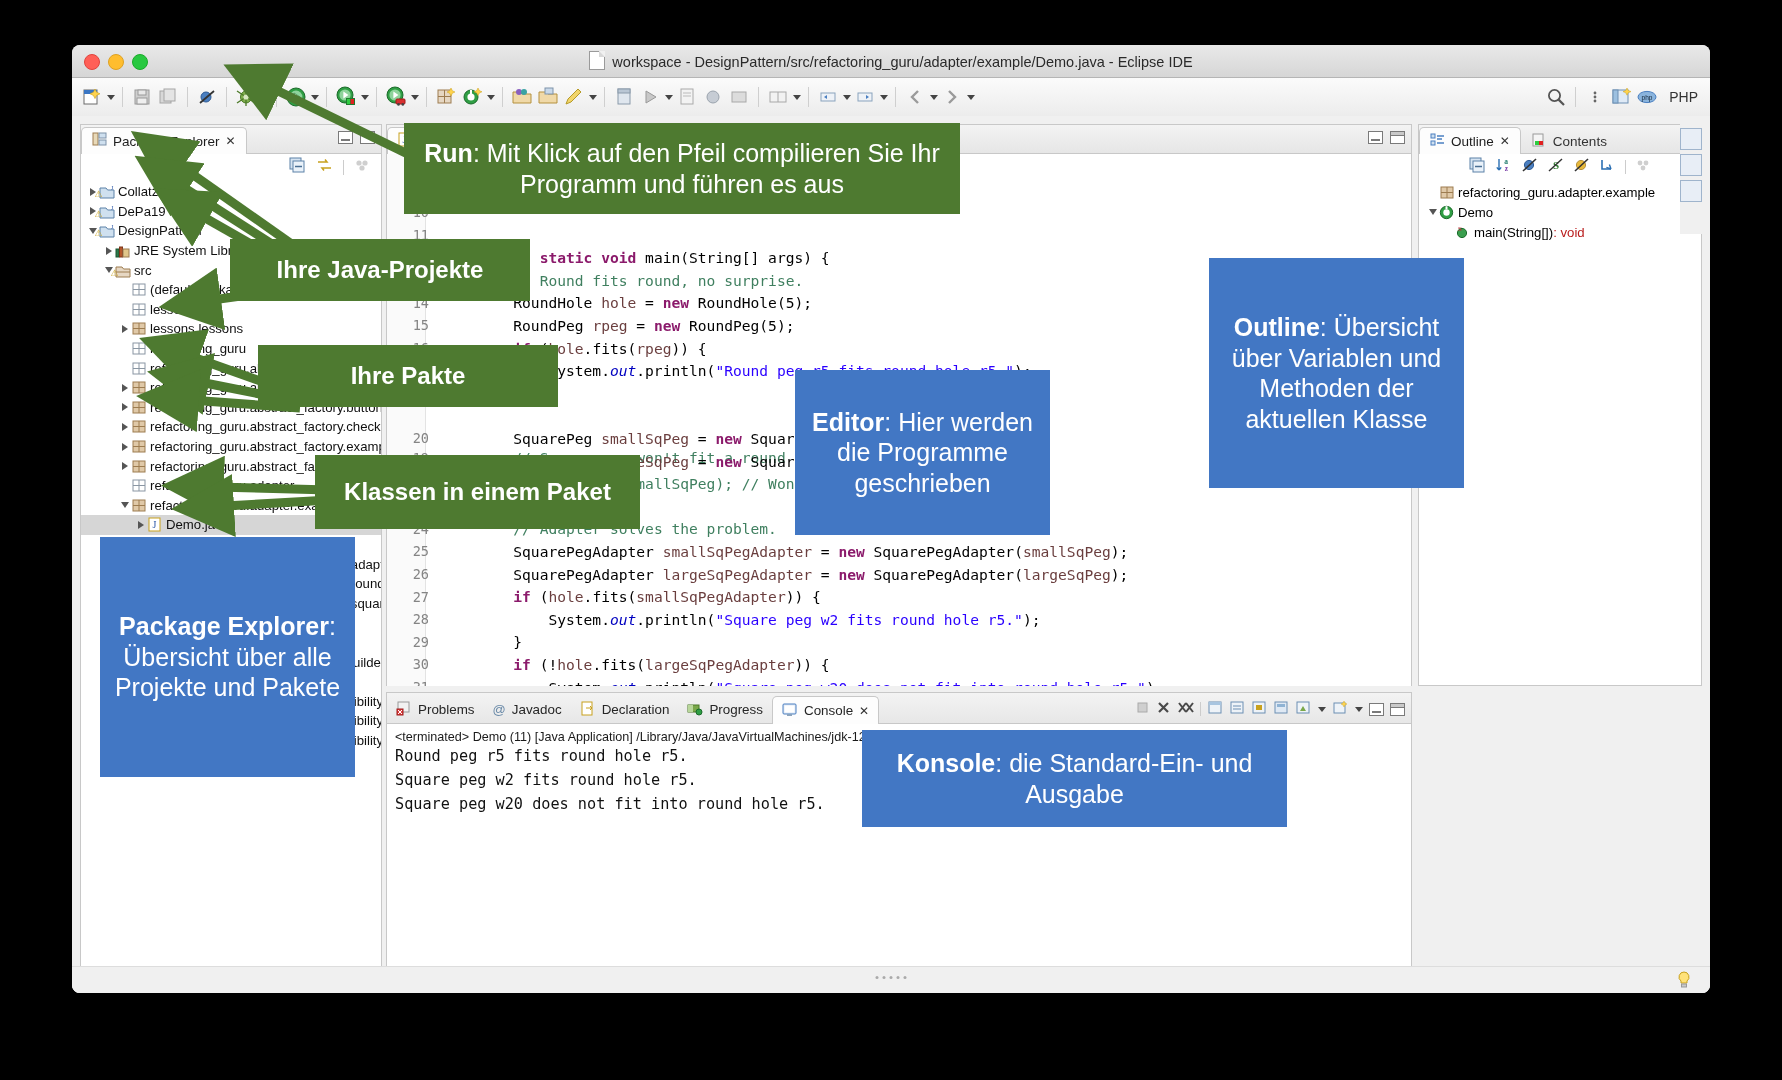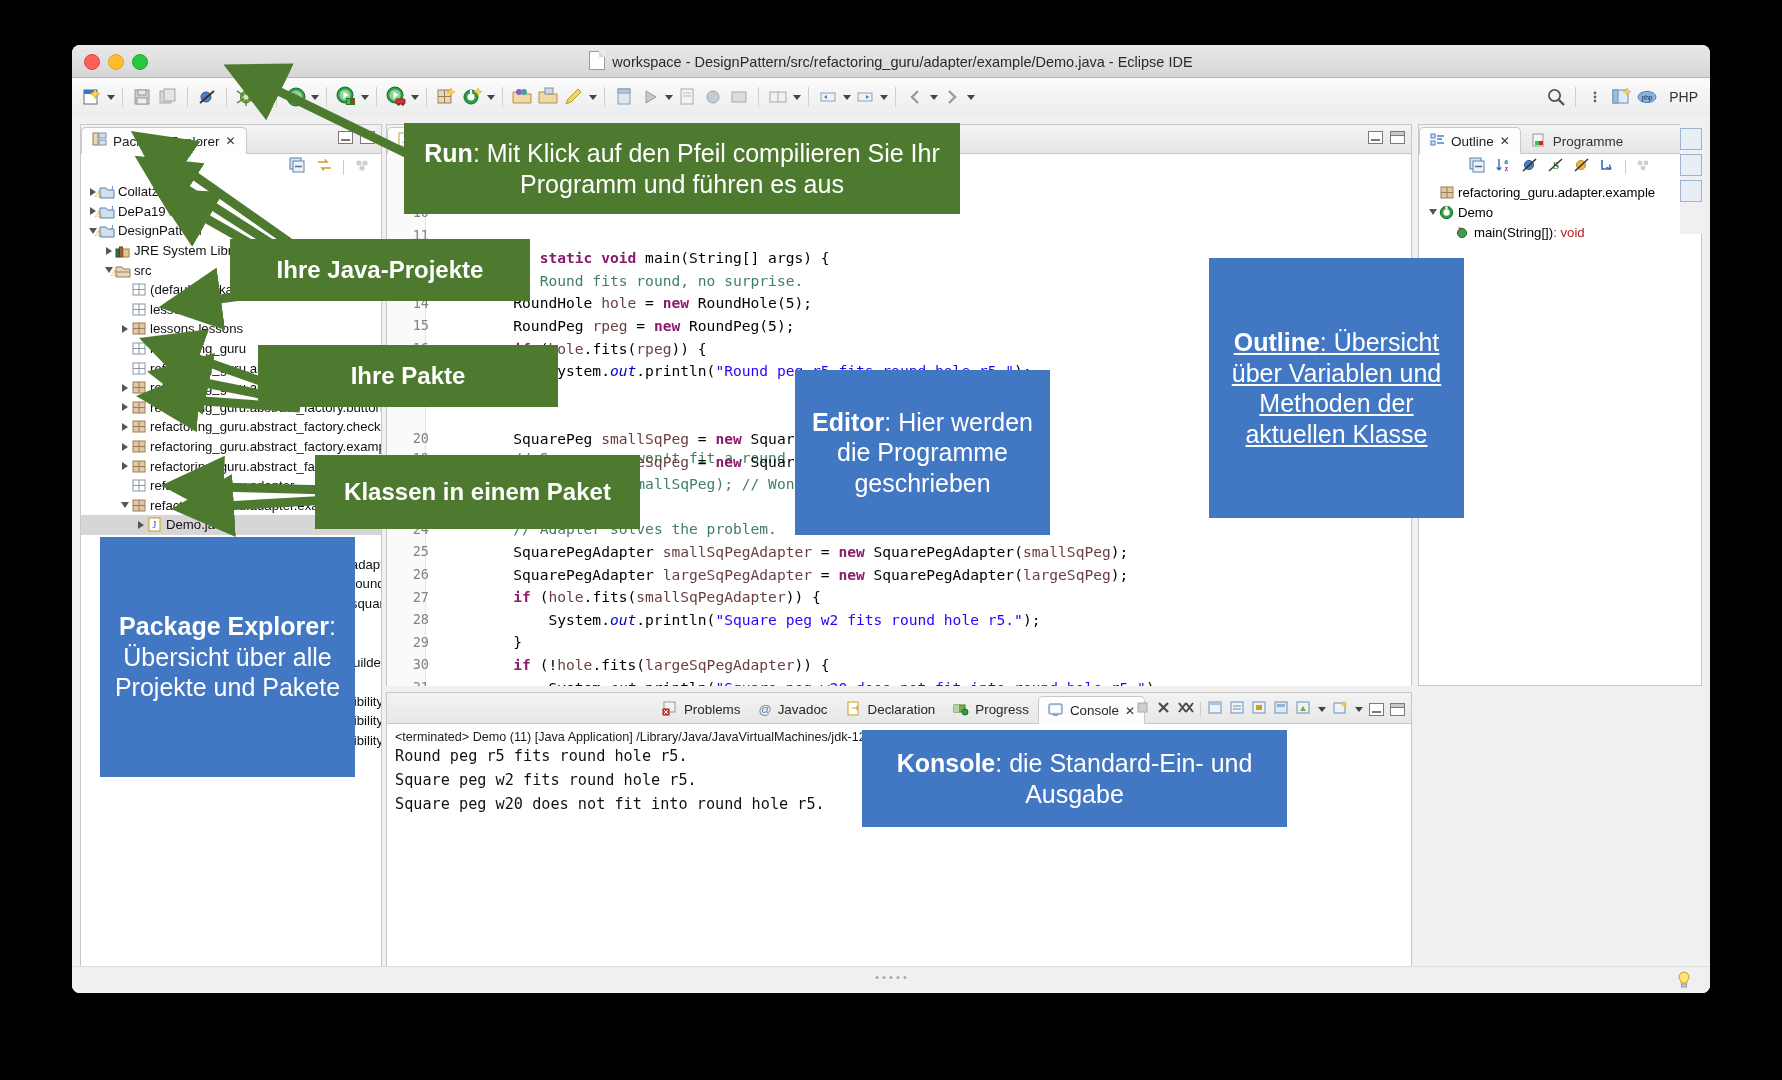--- a/index.html
+++ b/index.html
@@ -81,21 +81,21 @@
   .kw{color:#8b1a6b;font-weight:bold;}
   .cm{color:#3f7f5f;}
   .st{color:#2a00ff;}
   .fld{color:#0000c0;font-style:italic;}
   .loc{color:#6a3e3e;}
   .vb{position:absolute;left:38px;top:0;bottom:0;width:1px;background:#e3e3e3;}
 
   
   #con{left:314px;top:576px;right:298px;bottom:8px;}
   .ctabs{height:30px;background:linear-gradient(#f3f3f3,#e7e7e7);display:flex;align-items:flex-end;
-         border-bottom:1px solid #c8c8c8;position:relative;justify-content:center;}
+         border-bottom:1px solid #c8c8c8;position:relative;}
   .ctab{display:flex;align-items:center;gap:6px;height:27px;padding:0 9px;font-size:13.4px;color:#262626;}
   .ctab.act{background:#fdfdfd;border:1px solid #c8c8c8;border-bottom:none;border-radius:5px 5px 0 0;
             position:relative;top:1px;}
   .ctools{position:absolute;right:6px;top:5px;display:flex;align-items:center;gap:6px;}
   .cbody{background:#fff;height:calc(100% - 30px);padding:6px 0 0 4px;overflow:hidden;}
   .cterm{font-size:12.6px;color:#1a1a1a;font-family:"Liberation Sans",sans-serif;padding-left:4px;}
   .cout{font-family:"DejaVu Sans Mono",monospace;font-size:15.2px;color:#111;line-height:24px;padding-left:4px;}
 
   
   #out{right:8px;top:8px;width:282px;height:560px;}
@@ -904,21 +904,21 @@
             <span class="xmark">✕</span>
           </div>
           <div class="vtab inactive">
             <span>
               <svg width="15" height="14">
                   <rect x="1" y="1" width="10" height="12" fill="#f5f5f5" stroke="#9a9a9a"></rect>
                   <rect x="3" y="8" width="4" height="4" fill="#2ecc40"></rect>
                   <rect x="7" y="8" width="4" height="4" fill="#e02020"></rect>
                 </svg>
             </span>
-            <span>Programme</span>
+            <span>Contents</span>
           </div>
           <div class="pbtns">
             <span class="maxbtn"></span>
           </div>
         </div>
         <div class="o-tools">
           <span>
             <svg width="17" height="16">
                 <rect x="1" y="1" width="11" height="11" fill="#d6e4f2" stroke="#5c82a8"></rect>
                 <rect x="4" y="4" width="11" height="11" fill="#eaf2fa" stroke="#5c82a8"></rect>
@@ -1063,21 +1063,21 @@
   </div>
 
   <div class="anno green" id="a-klassen" style="left:315px;top:455px;width:325px;height:74px;font-size:24px;font-weight:bold;">
     <span>Klassen in einem Paket</span>
   </div>
 
   <div class="anno blue" id="a-editor" style="left:795px;top:370px;width:255px;height:165px;font-size:25px;">
     <span><b>Editor</b><span>: Hier werden die Programme geschrieben</span></span>
   </div>
 
-  <div class="anno blue" id="a-outline" style="left:1209px;top:258px;width:255px;height:260px;font-size:25px;text-decoration:underline;">
+  <div class="anno blue" id="a-outline" style="left:1209px;top:258px;width:255px;height:230px;font-size:25px;">
     <span><b>Outline</b><span>: Übersicht über Variablen und Methoden der aktuellen Klasse</span></span>
   </div>
 
   <div class="anno blue" id="a-pkgexp" style="left:100px;top:537px;width:255px;height:240px;font-size:25px;">
     <span><b>Package Explorer</b><span>: Übersicht über alle Projekte und Pakete</span></span>
   </div>
 
   <div class="anno blue" id="a-konsole" style="left:862px;top:730px;width:425px;height:97px;font-size:25px;">
     <span><b>Konsole</b><span>: die Standard-Ein- und Ausgabe</span></span>
   </div>

